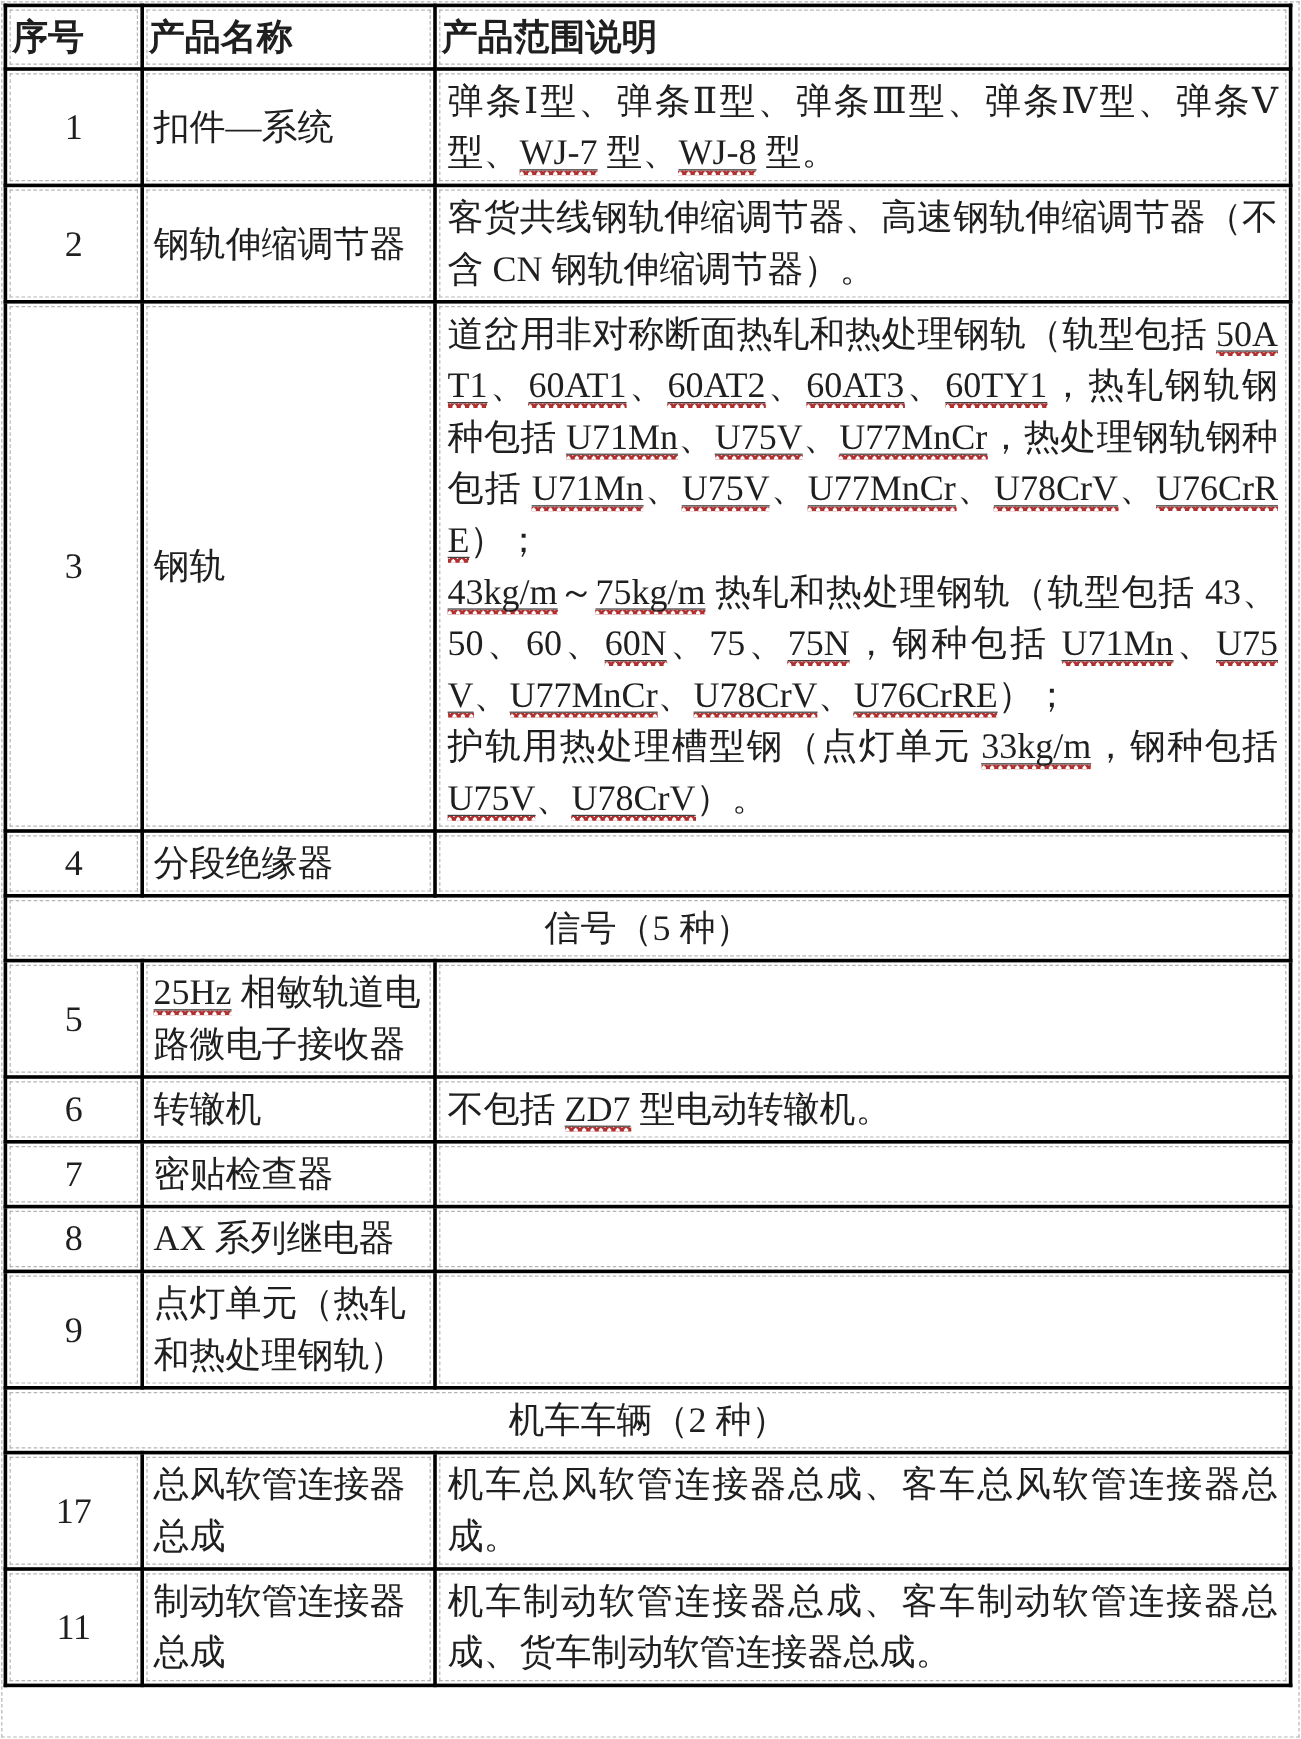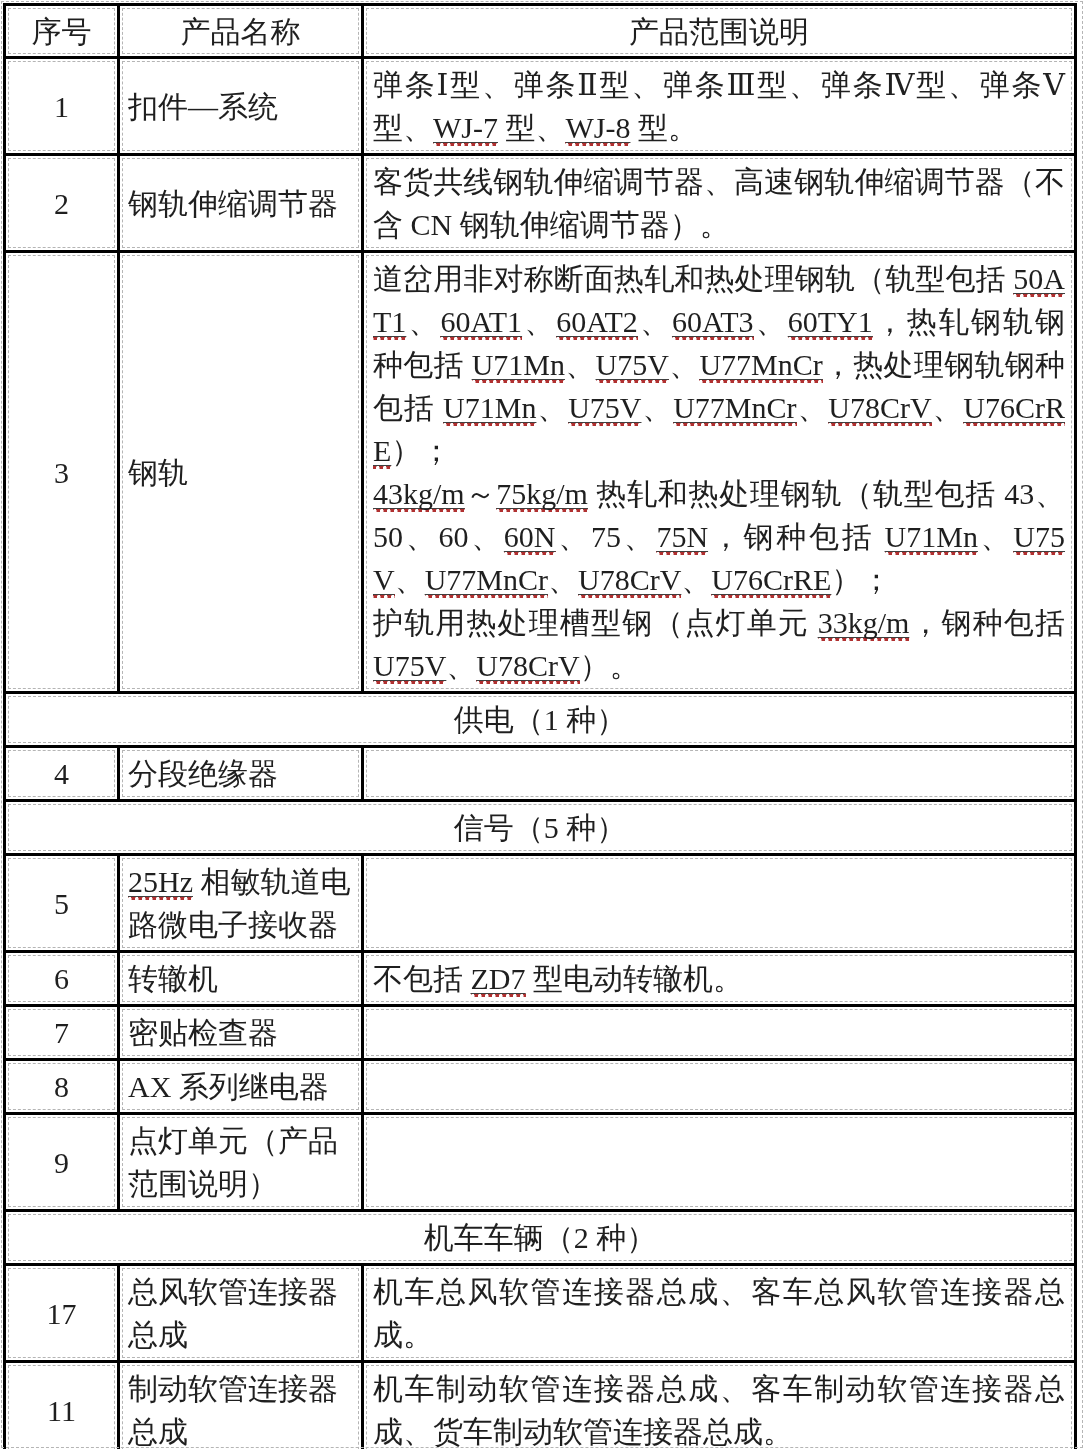--- a/index.html
+++ b/index.html
@@ -37,21 +37,21 @@
     position:relative;
     color:var(--text);
   }
   
   td::after,th::after{
     content:"";
     position:absolute;inset:2px;
     border:1px dashed var(--boundary);
     pointer-events:none;
   }
-  th{height:46px;text-align:center;padding:2px 4px;}
+  th{height:46px;text-align:left;padding:2px 4px;font-weight:bold;}
   .section-cell{text-align:center;padding:4px;}
   .num-cell{text-align:center;padding:4px;}
   .name-cell{text-align:left;padding:4px 8px;}
   .desc-cell{
     text-align:justify;
     padding:4px 9px;
     word-break:break-all;
   }
   .para{margin:0;}
   
@@ -106,23 +106,20 @@
       <tr>
         <td class="num-cell">3</td>
         <td class="name-cell"><span>钢轨</span></td>
         <td class="desc-cell">
           <div class="para"><span>道岔用非对称断面热轧和热处理钢轨（轨型包括 </span><span class="sp">50AT1</span><span>、</span><span class="sp">60AT1</span><span>、</span><span class="sp">60AT2</span><span>、</span><span class="sp">60AT3</span><span>、</span><span class="sp">60TY1</span><span>，热轧钢轨钢种包括 </span><span class="sp">U71Mn</span><span>、</span><span class="sp">U75V</span><span>、</span><span class="sp">U77MnCr</span><span>，热处理钢轨钢种包括 </span><span class="sp">U71Mn</span><span>、</span><span class="sp">U75V</span><span>、</span><span class="sp">U77MnCr</span><span>、</span><span class="sp">U78CrV</span><span>、</span><span class="sp">U76CrRE</span><span>）；</span></div>
           <div class="para"><span class="sp">43kg/m</span><span>～</span><span class="sp">75kg/m</span><span> 热轧和热处理钢轨（轨型包括 43、50、60、</span><span class="sp">60N</span><span>、75、</span><span class="sp">75N</span><span>，钢种包括 </span><span class="sp">U71Mn</span><span>、</span><span class="sp">U75V</span><span>、</span><span class="sp">U77MnCr</span><span>、</span><span class="sp">U78CrV</span><span>、</span><span class="sp">U76CrRE</span><span>）；</span></div>
           <div class="para"><span>护轨用热处理槽型钢（点灯单元 </span><span class="sp">33kg/m</span><span>，钢种包括 </span><span class="sp">U75V</span><span>、</span><span class="sp">U78CrV</span><span>）。</span></div>
         </td>
       </tr>
       <tr>
-        <td colspan="3" class="section-cell">供电（1 种）</td>
-      </tr>
-      <tr>
         <td class="num-cell">4</td>
         <td class="name-cell"><span>分段绝缘器</span></td>
         <td class="desc-cell"></td>
       </tr>
       <tr>
         <td colspan="3" class="section-cell">信号（5 种）</td>
       </tr>
       <tr>
         <td class="num-cell">5</td>
         <td class="name-cell"><span class="sp">25Hz</span><span> 相敏轨道电路微电子接收器</span></td>
@@ -140,21 +137,21 @@
         <td class="name-cell"><span>密贴检查器</span></td>
         <td class="desc-cell"></td>
       </tr>
       <tr>
         <td class="num-cell">8</td>
         <td class="name-cell"><span>AX 系列继电器</span></td>
         <td class="desc-cell"></td>
       </tr>
       <tr>
         <td class="num-cell">9</td>
-        <td class="name-cell"><span>点灯单元（产品范围说明）</span></td>
+        <td class="name-cell"><span>点灯单元（热轧和热处理钢轨）</span></td>
         <td class="desc-cell"></td>
       </tr>
       <tr>
         <td colspan="3" class="section-cell">机车车辆（2 种）</td>
       </tr>
       <tr>
         <td class="num-cell">17</td>
         <td class="name-cell"><span>总风软管连接器总成</span></td>
         <td class="desc-cell">
           <div class="para"><span>机车总风软管连接器总成、客车总风软管连接器总成。</span></div>

